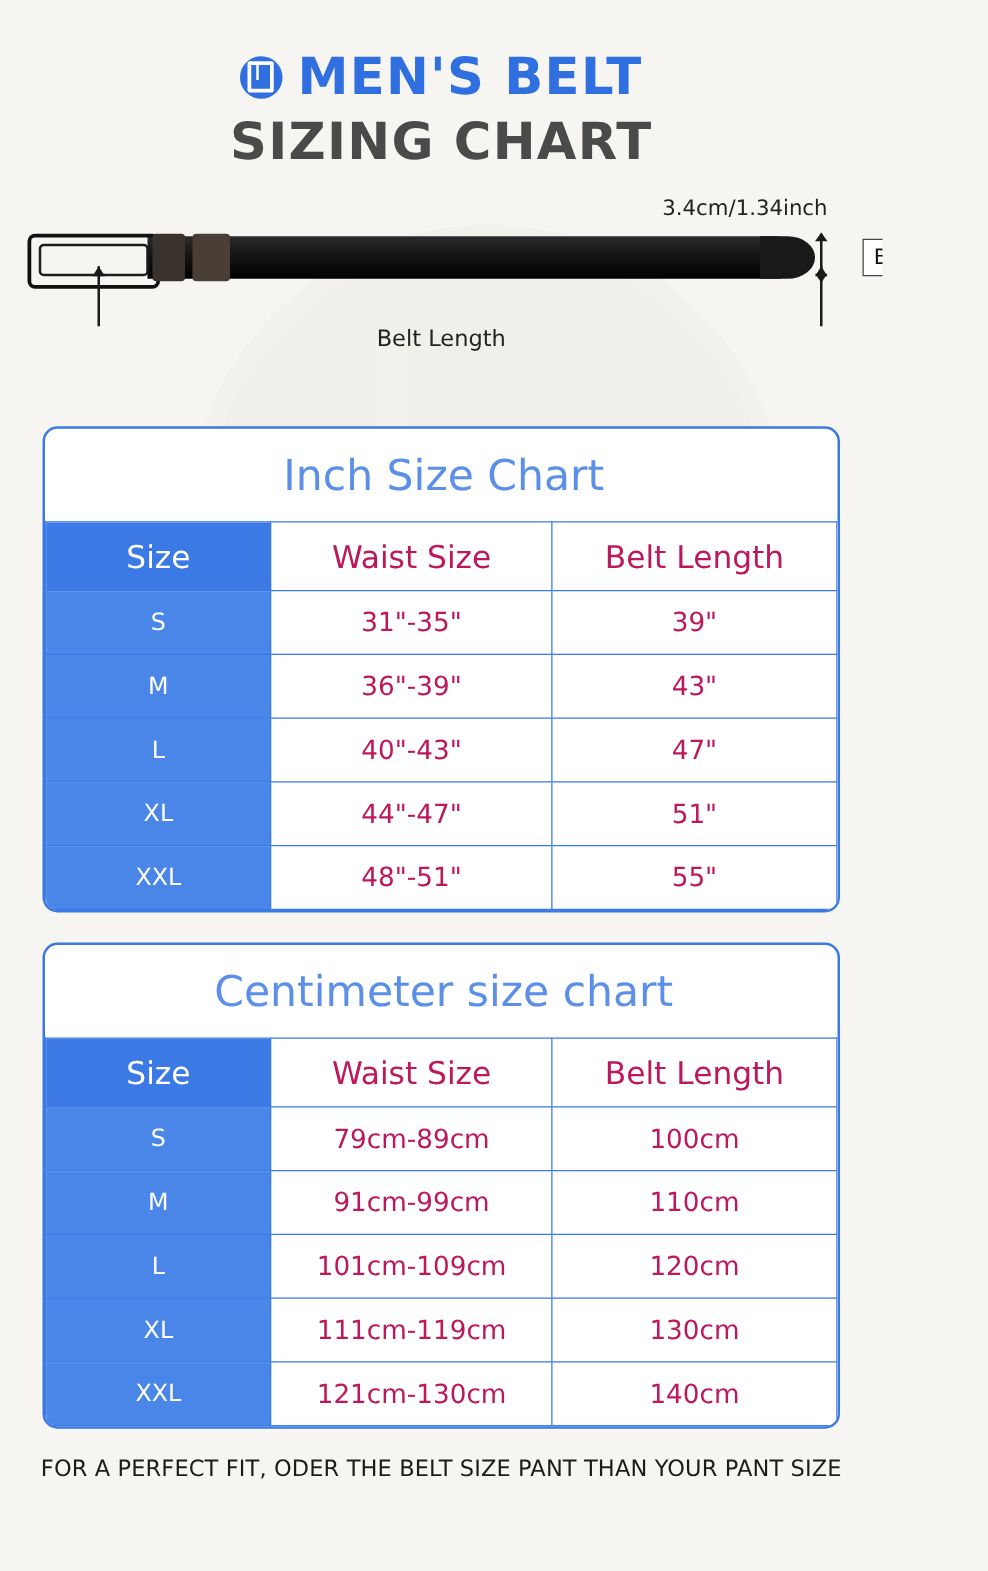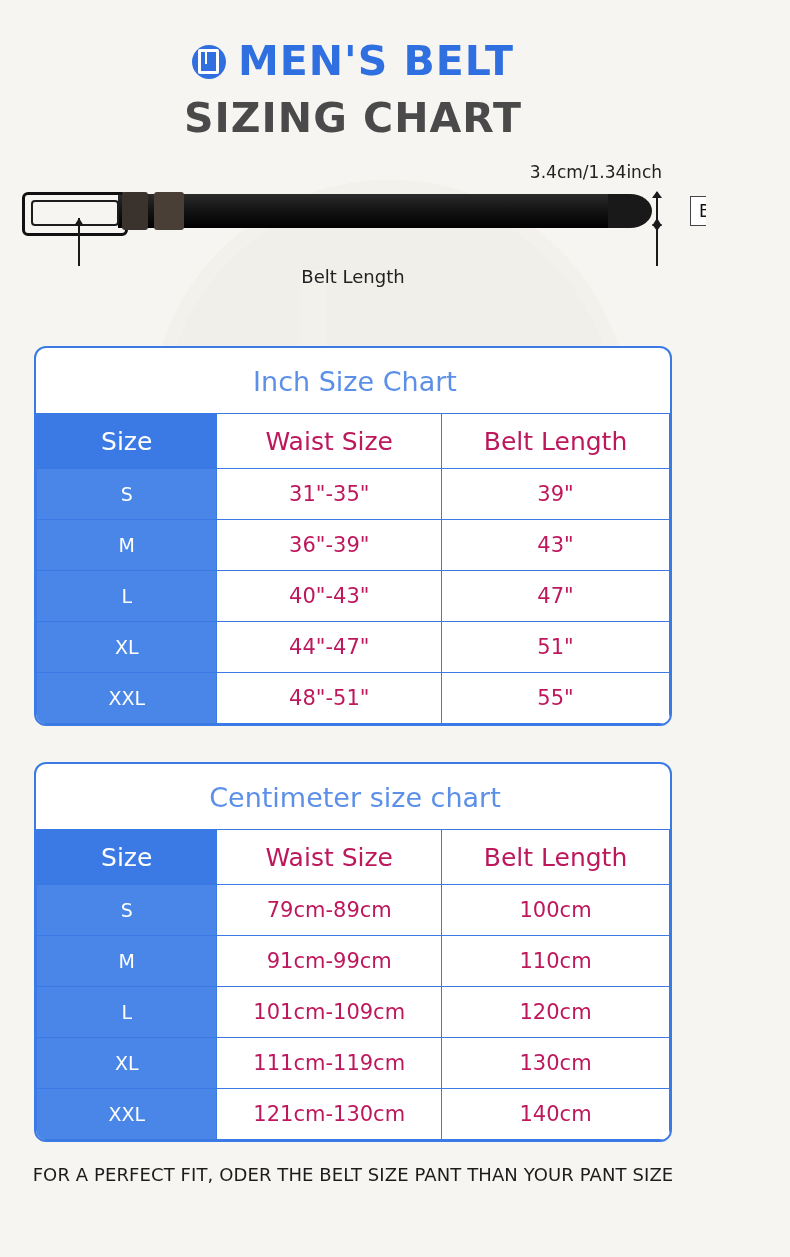--- a/index.html
+++ b/index.html
@@ -91,21 +91,21 @@
     color: #2f6fe0;
     letter-spacing: 1px;
     line-height: 1.05;
   }
   .title-text2 {
     font-size: 41px;
     font-weight: bold;
     color: #4a4a4a;
     letter-spacing: 1px;
     line-height: 1.25;
-    margin-top: 10px;
+    margin-top: 5px;
   }
 
   
   .diagram {
     position: relative;
     height: 180px;
     margin-top: 22px;
   }
   .belt-strap {
     position: absolute;
@@ -249,24 +249,24 @@
   }
 
   
   .table-card {
     margin: 0 34px 22px 34px;
     border: 2px solid #3b7ae4;
     border-radius: 12px;
     overflow: hidden;
     background: #ffffff;
   }
-  .table-card.second { margin-top: 36px; }
+  .table-card.second { margin-top: 24px; }
   .card-title {
     text-align: center;
-    font-size: 27px;
+    font-size: 34px;
     color: #5b8fe8;
     padding: 18px 0 16px 4px;
   }
   table {
     border-collapse: collapse;
     width: 100%;
     table-layout: fixed;
   }
   th, td {
     border: 1px solid #3b7ae4;

